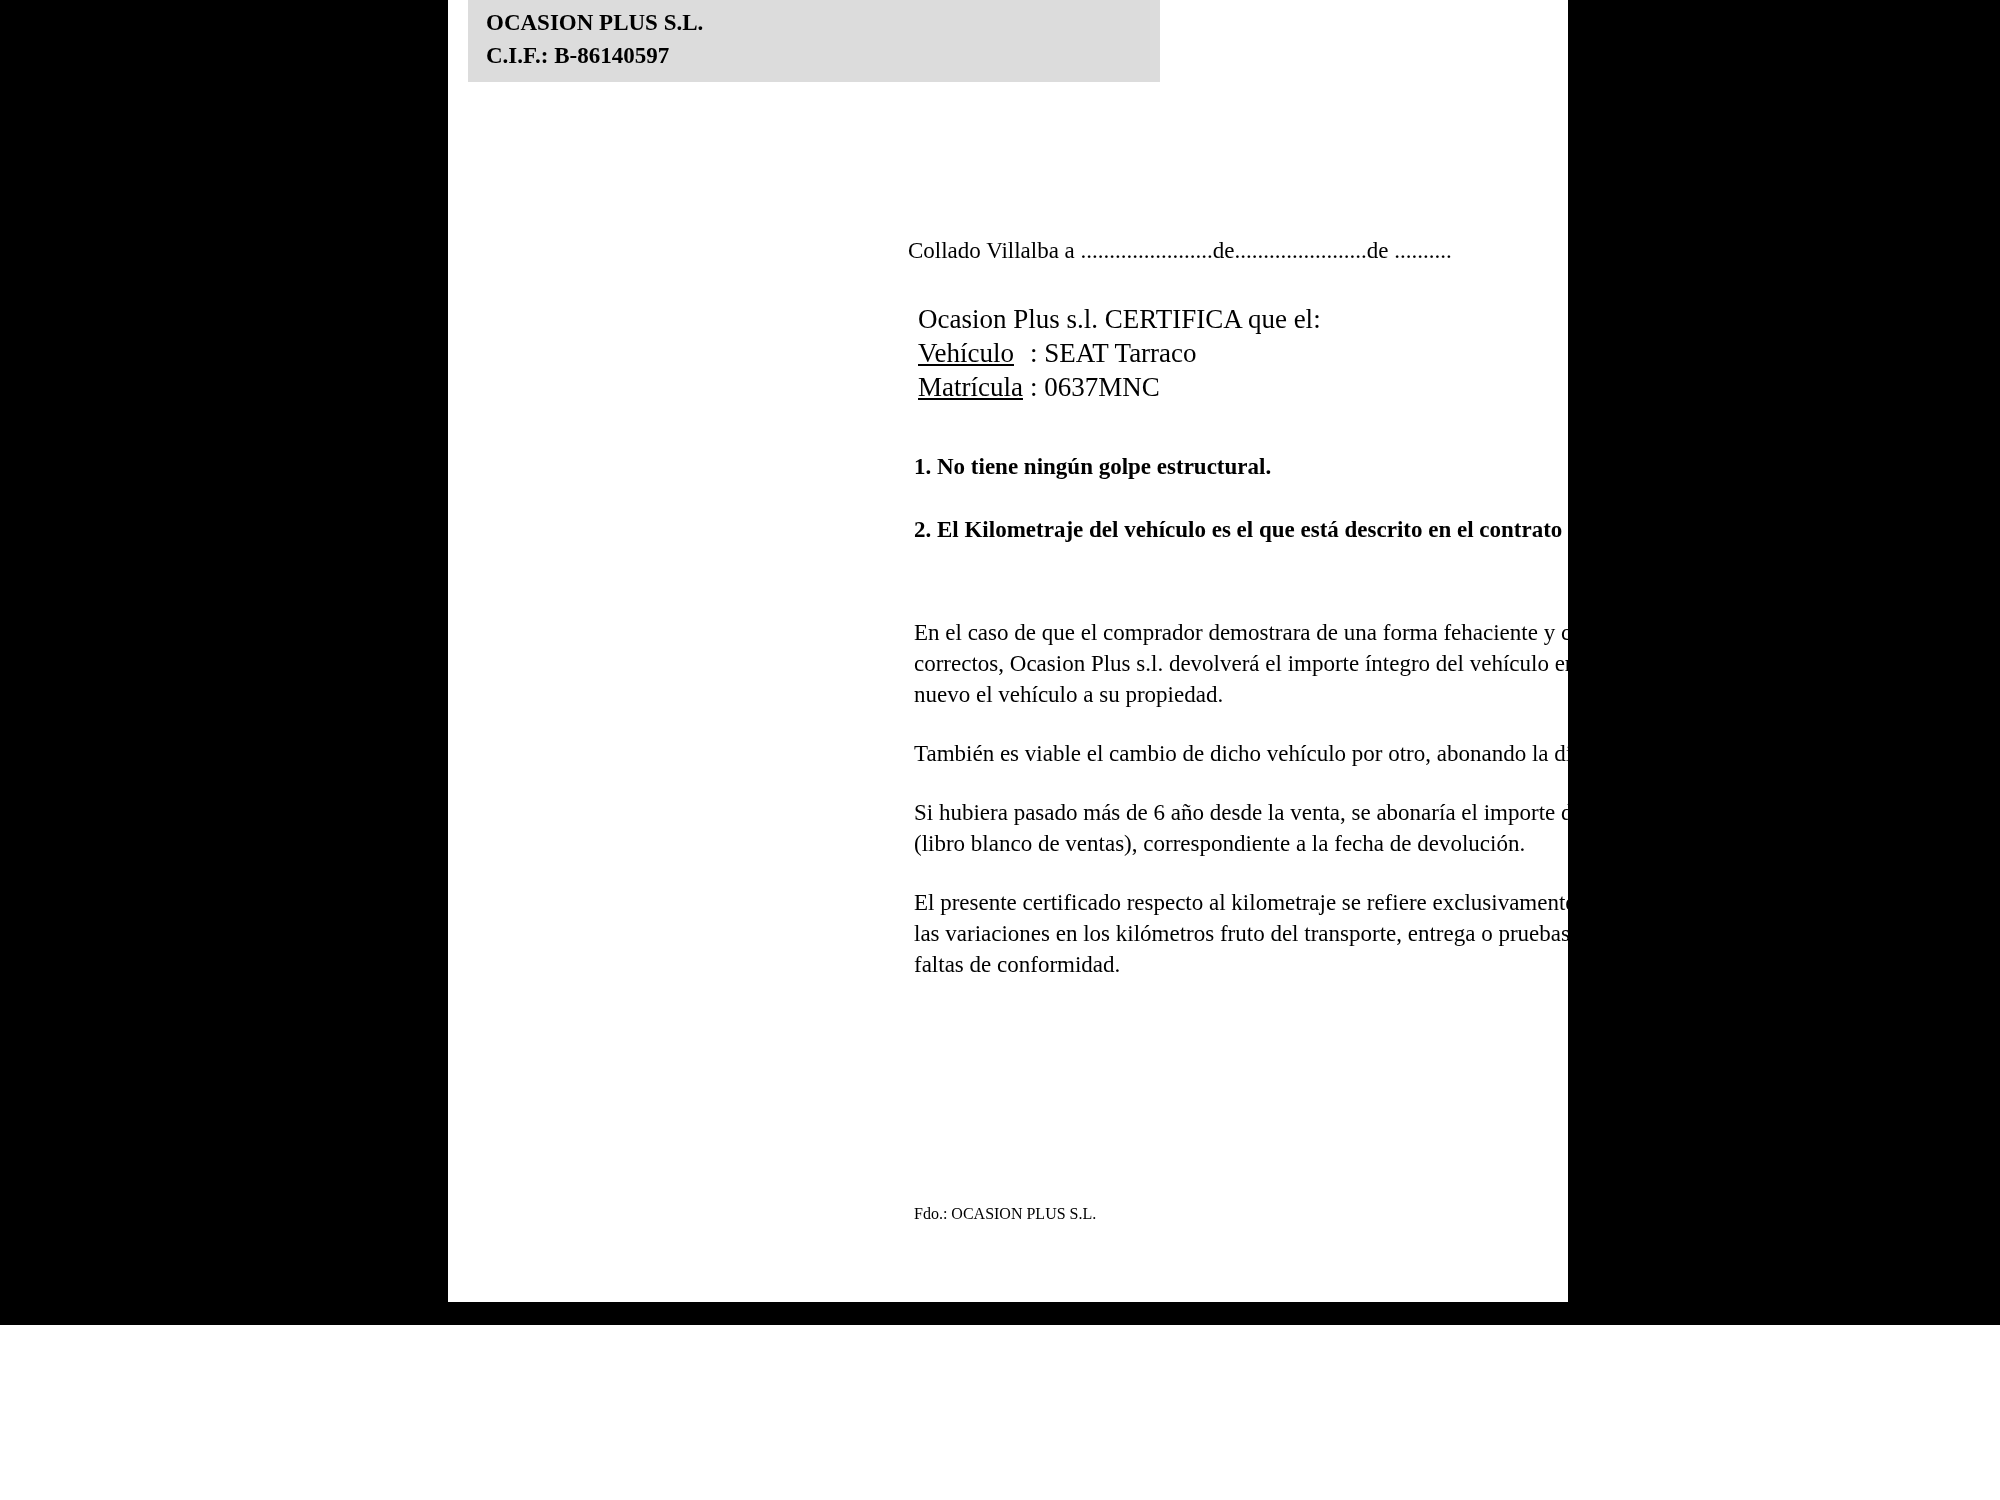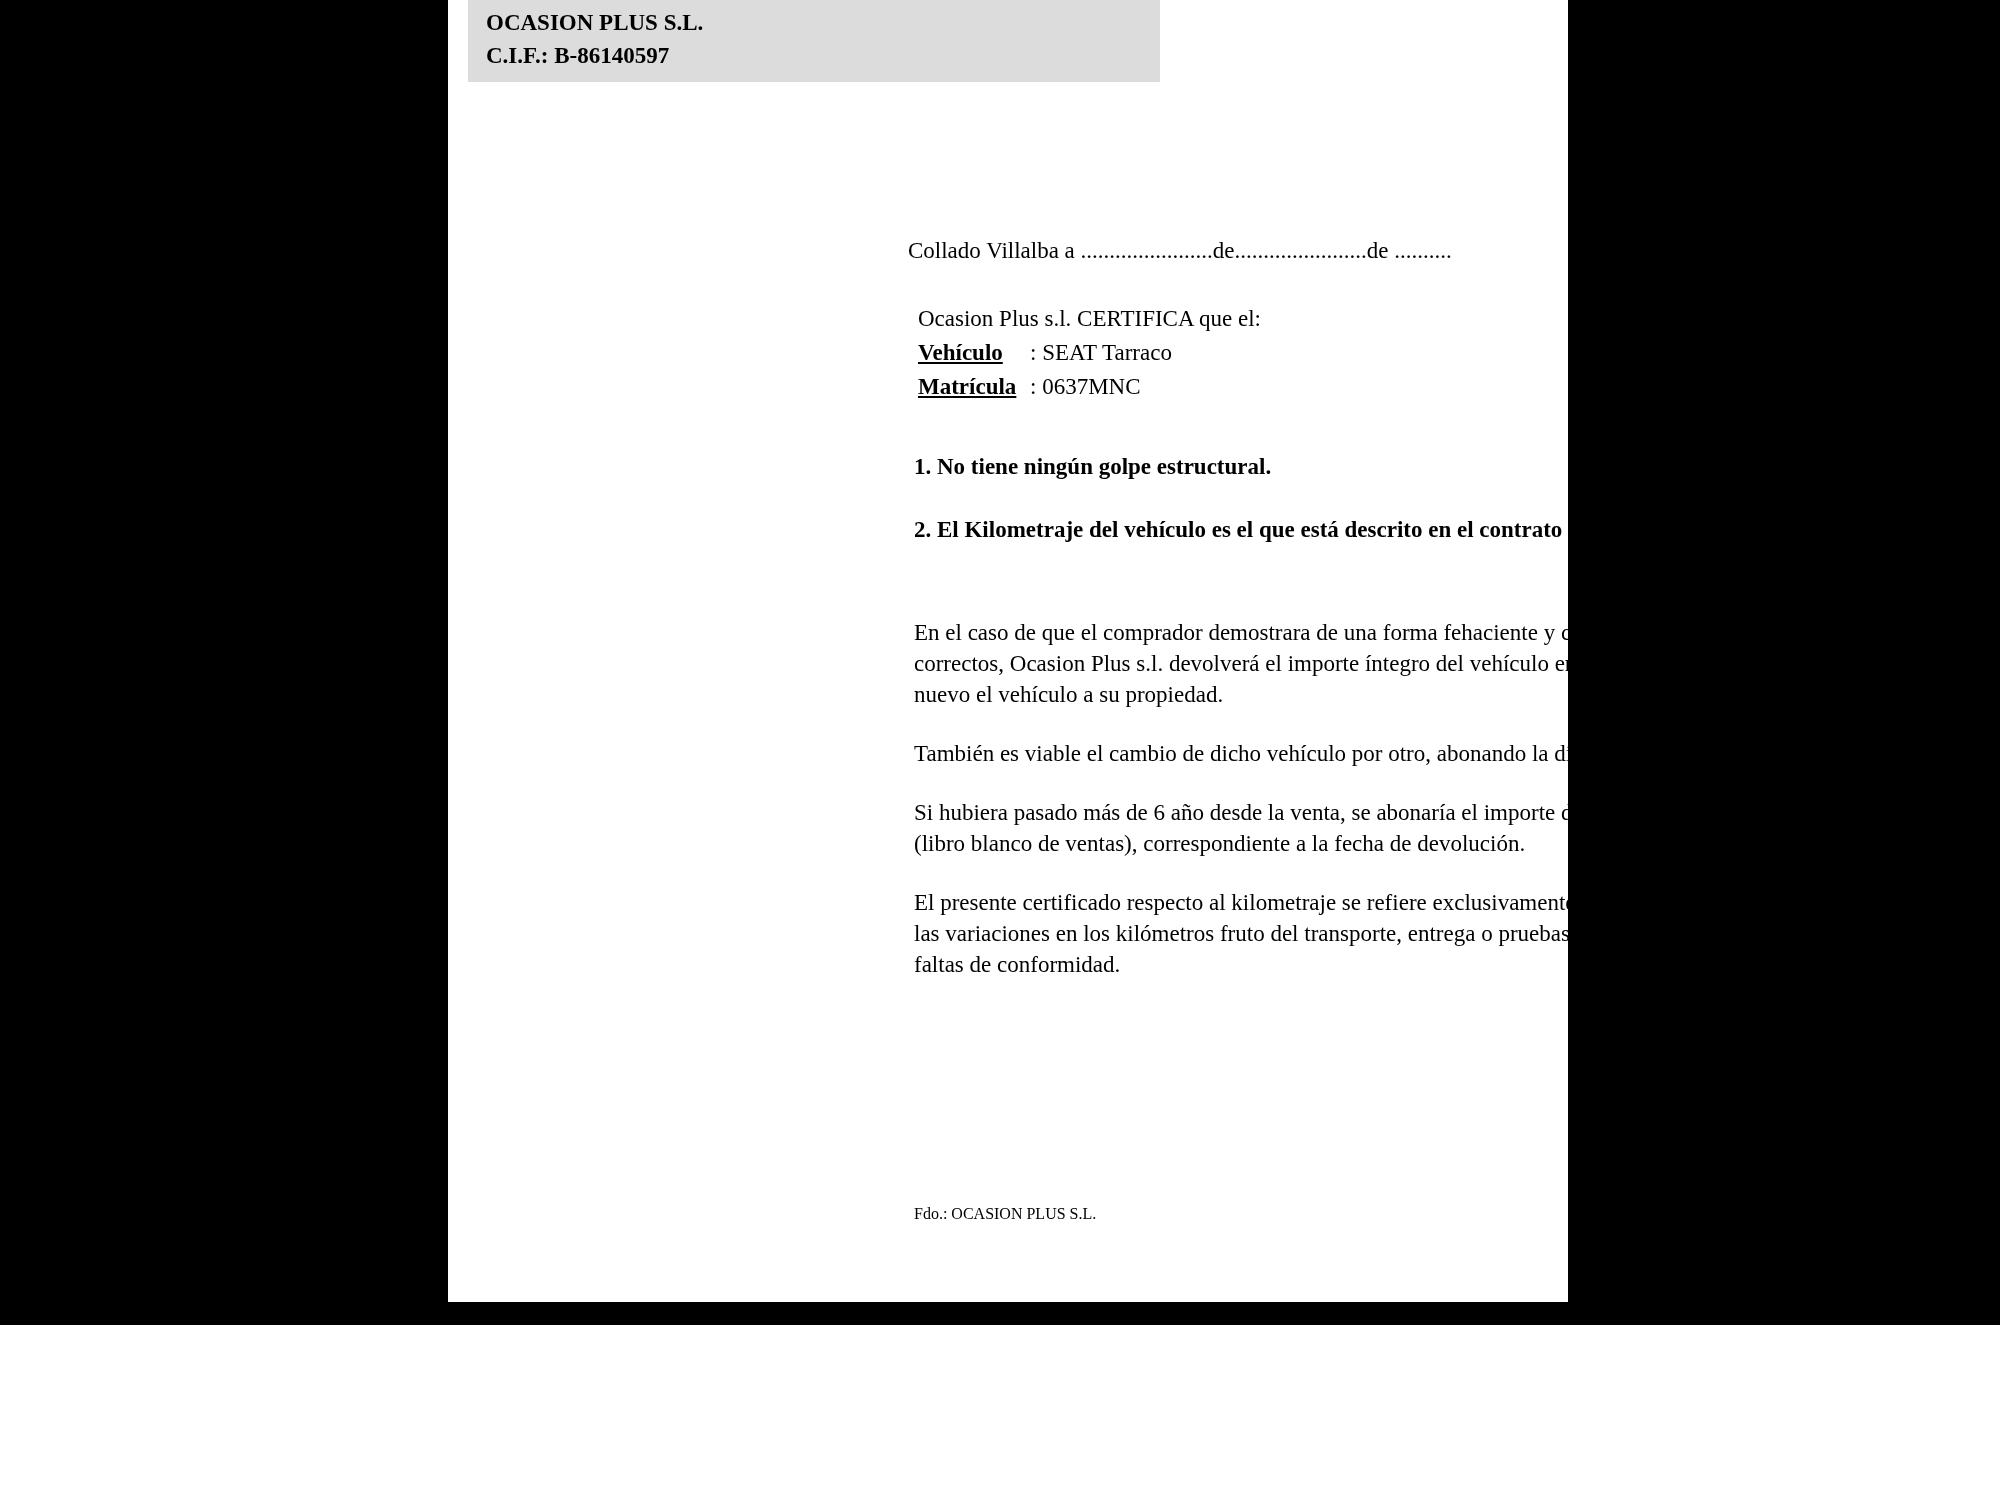--- a/index.html
+++ b/index.html
@@ -60,31 +60,30 @@
     font-size: 23px;
     color: #000;
     white-space: nowrap;
   }
 
   
   #certifies-block {
     position: absolute;
     left: 470px;
     top: 302px;
-    font-size: 23px;
+    font-size: 27px;
     color: #000;
   }
   #certifies-block .cert-line {
     line-height: 34px;
     white-space: nowrap;
   }
   .field-label {
     text-decoration: underline;
     display: inline-block;
-    font-weight: bold;
   }
   .field-label.vehicle { width: 112px; }
   .field-label.plate { width: 112px; }
 
   
   #points-block {
     position: absolute;
     left: 466px;
     top: 452px;
     width: 1060px;

